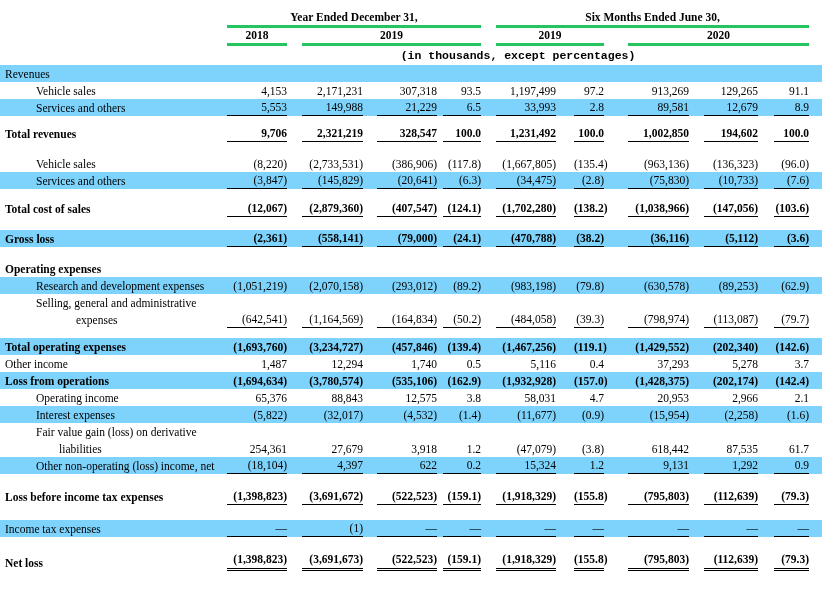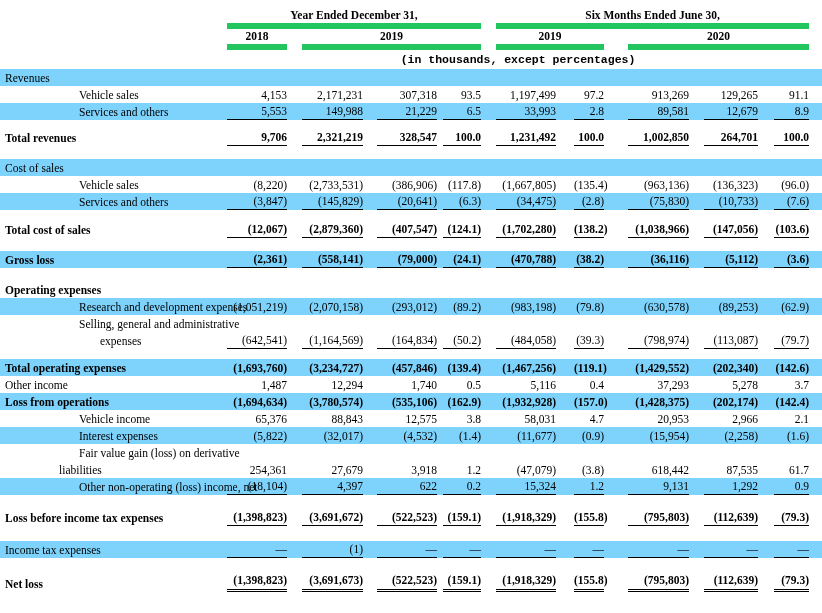--- a/index.html
+++ b/index.html
@@ -12,30 +12,30 @@
   td{font-size:11.5px;line-height:15px;padding:0;vertical-align:bottom;overflow:visible;}
   
   .c1{padding-right:15px}.c2{padding-right:14px}.c3{padding-right:6px}
   .c4{padding-right:15px}.c5{padding-right:18px}.c6{padding-right:24px}
   .c7{padding-right:15px}.c8{padding-right:16px}.c9{padding-right:13px}
   .pr15{padding-right:15px}.pr13{padding-right:13px}.pr24{padding-right:24px}
   
   .h1 td{height:20px;}
   .h2 td{height:16px;}
   .h3 td{height:16px;}
-  .hu{border-bottom:6px solid #22c55e;text-align:center;font-weight:bold;white-space:nowrap;}
+  .hu{border-bottom:3px solid #22c55e;text-align:center;font-weight:bold;white-space:nowrap;}
   .ch{border-bottom:1px solid #000;text-align:center;font-weight:bold;white-space:nowrap;}
   .noter td{height:17px;vertical-align:bottom;padding-bottom:2px;}
   .note{text-align:center;font-weight:bold;white-space:nowrap;font-family:Liberation Mono, monospace;}
   
   tbody tr{height:17px;}
   tbody tr.shade{background:#7dd3fc;}
   tbody tr.b td{font-weight:bold;}
   td.label{white-space:nowrap;}
-  .ind0{padding-left:5px}.ind1{padding-left:79px}.ind2{padding-left:100px}.ind3{padding-left:59px}
+  .ind0{padding-left:5px}.ind1{padding-left:36px}.ind2{padding-left:76px}.ind3{padding-left:59px}
   td.num{text-align:right;white-space:nowrap;}
   td.num > div{display:block;}
   .u{border-bottom:1px solid #000;}
   .uu{border-bottom:1px solid #000;}
   .uu::after{content:"";display:block;height:1px;background:#000;margin-top:1px;margin-bottom:1px;}
   tr.spacer td{height:auto;}
 </style>
 </head>
 <body>
 
@@ -176,40 +176,28 @@
           <td class="num c5">
             <div class="u">1,231,492</div>
           </td>
           <td class="num c6">
             <div class="u">100.0</div>
           </td>
           <td class="num c7">
             <div class="u">1,002,850</div>
           </td>
           <td class="num c8">
-            <div class="u">264,701</div>
+            <div class="u">194,602</div>
           </td>
           <td class="num c9">
             <div class="u">100.0</div>
           </td>
         </tr>
         <tr class="spacer" style="height: 13px;">
           <td colspan="10"></td>
-        </tr>
-        <tr class="shade">
-          <td class="label ind0">Cost of sales</td>
-          <td class="num c1"></td>
-          <td class="num c2"></td>
-          <td class="num c3"></td>
-          <td class="num c4"></td>
-          <td class="num c5"></td>
-          <td class="num c6"></td>
-          <td class="num c7"></td>
-          <td class="num c8"></td>
-          <td class="num c9"></td>
         </tr>
         <tr>
           <td class="label ind1">Vehicle sales</td>
           <td class="num c1">
             <div class="nv">(8,220)</div>
           </td>
           <td class="num c2">
             <div class="nv">(2,733,531)</div>
           </td>
           <td class="num c3">
@@ -504,21 +492,21 @@
             <div class="nv">(1,428,375)</div>
           </td>
           <td class="num c8">
             <div class="nv">(202,174)</div>
           </td>
           <td class="num c9">
             <div class="nv">(142.4)</div>
           </td>
         </tr>
         <tr>
-          <td class="label ind1">Vehicle income</td>
+          <td class="label ind1">Operating income</td>
           <td class="num c1">
             <div class="nv">65,376</div>
           </td>
           <td class="num c2">
             <div class="nv">88,843</div>
           </td>
           <td class="num c3">
             <div class="nv">12,575</div>
           </td>
           <td class="num c4">

